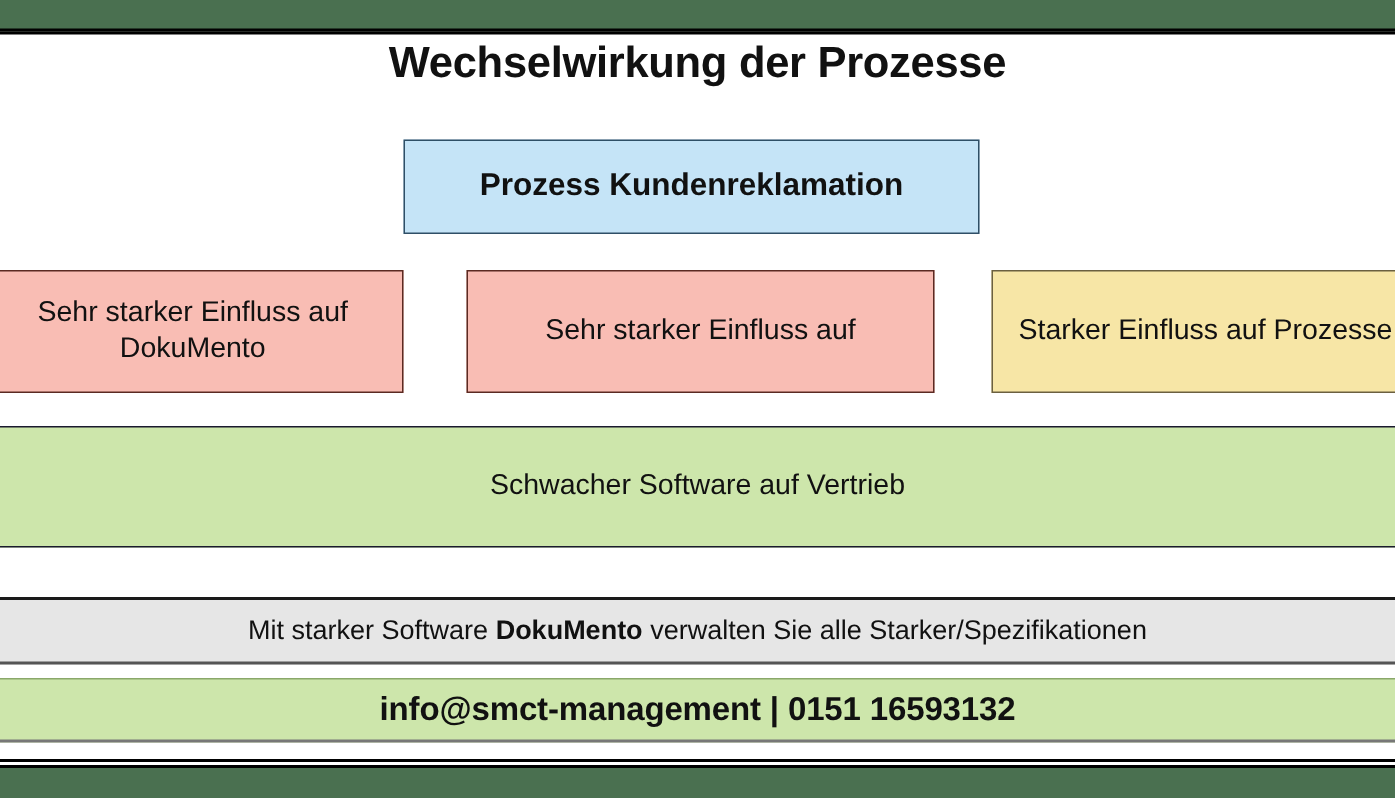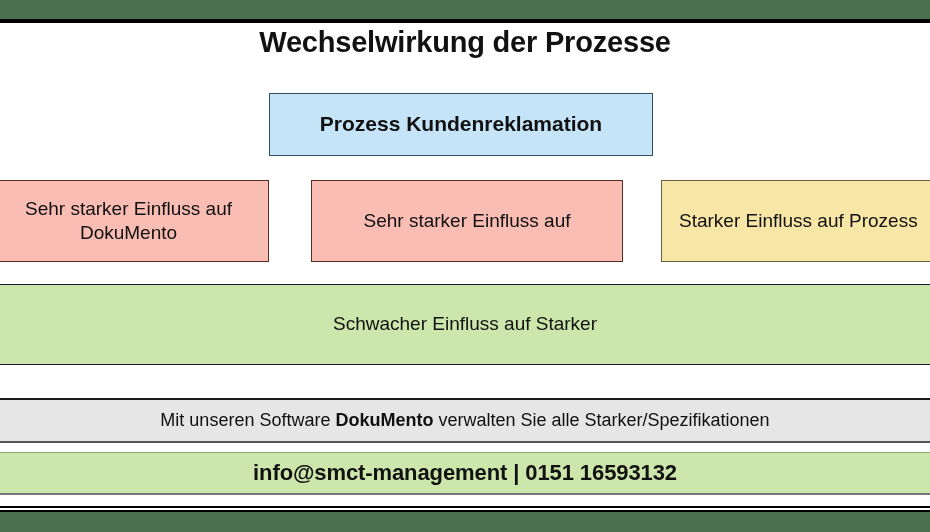--- a/index.html
+++ b/index.html
@@ -200,29 +200,29 @@
     </span>
   </div>
 
   <div class="box box-pink-2">
     <span>
       <span>Sehr starker Einfluss auf</span><br>
     </span>
   </div>
 
   <div class="box box-yellow">
-    <span>Starker Einfluss auf Prozess</span>
+    <span>Starker Einfluss auf Prozesse</span>
   </div>
 
   <div class="box box-green-wide">
-    <span>Schwacher Einfluss auf Starker</span>
+    <span>Schwacher Software auf Vertrieb</span>
   </div>
 
   <div class="banner banner-software">
-    <span><span>Mit unseren Software </span><b>DokuMento</b><span> verwalten Sie alle Starker/Spezifikationen</span></span>
+    <span><span>Mit starker Software </span><b>DokuMento</b><span> verwalten Sie alle Starker/Spezifikationen</span></span>
   </div>
 
   <div class="banner banner-contact">
     <span>info@smct-management | 0151 16593132</span>
   </div>
 
   <div class="band-bottom-rule"></div>
   <div class="band band-bottom"></div>
 
 </div>

